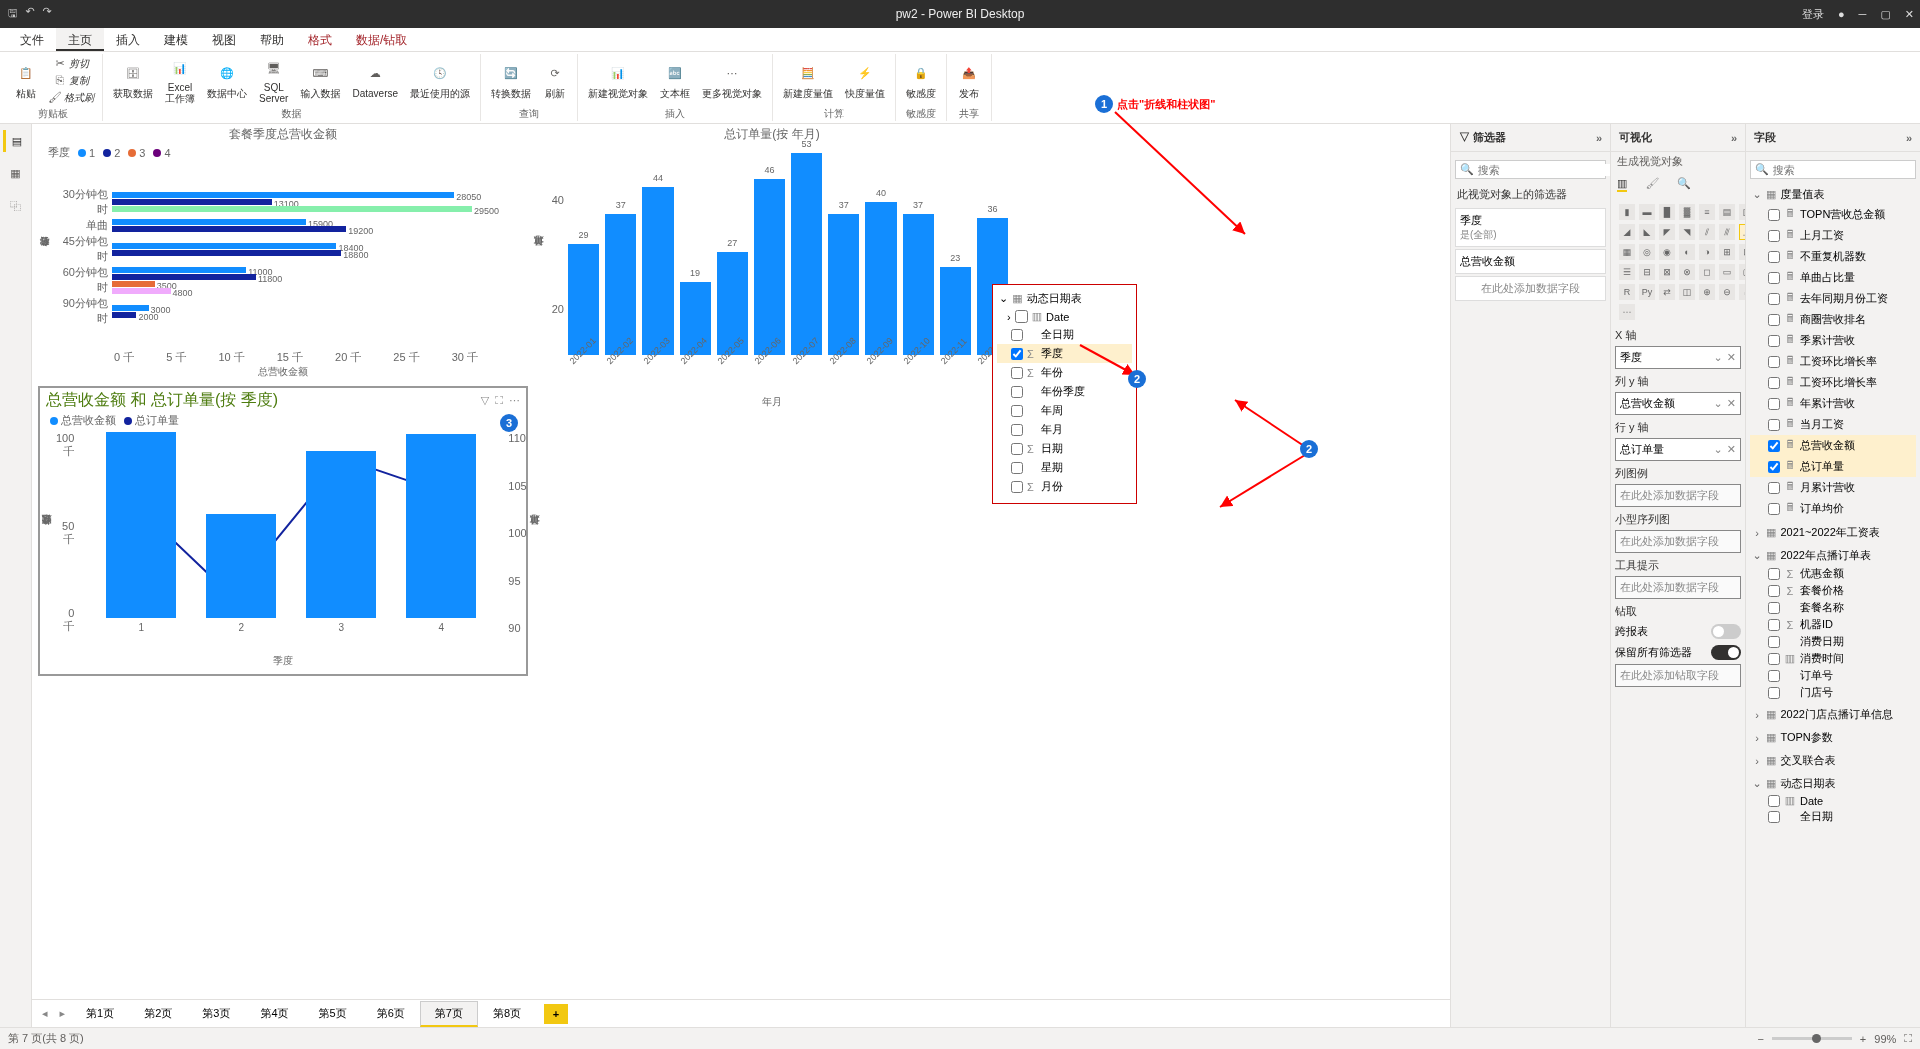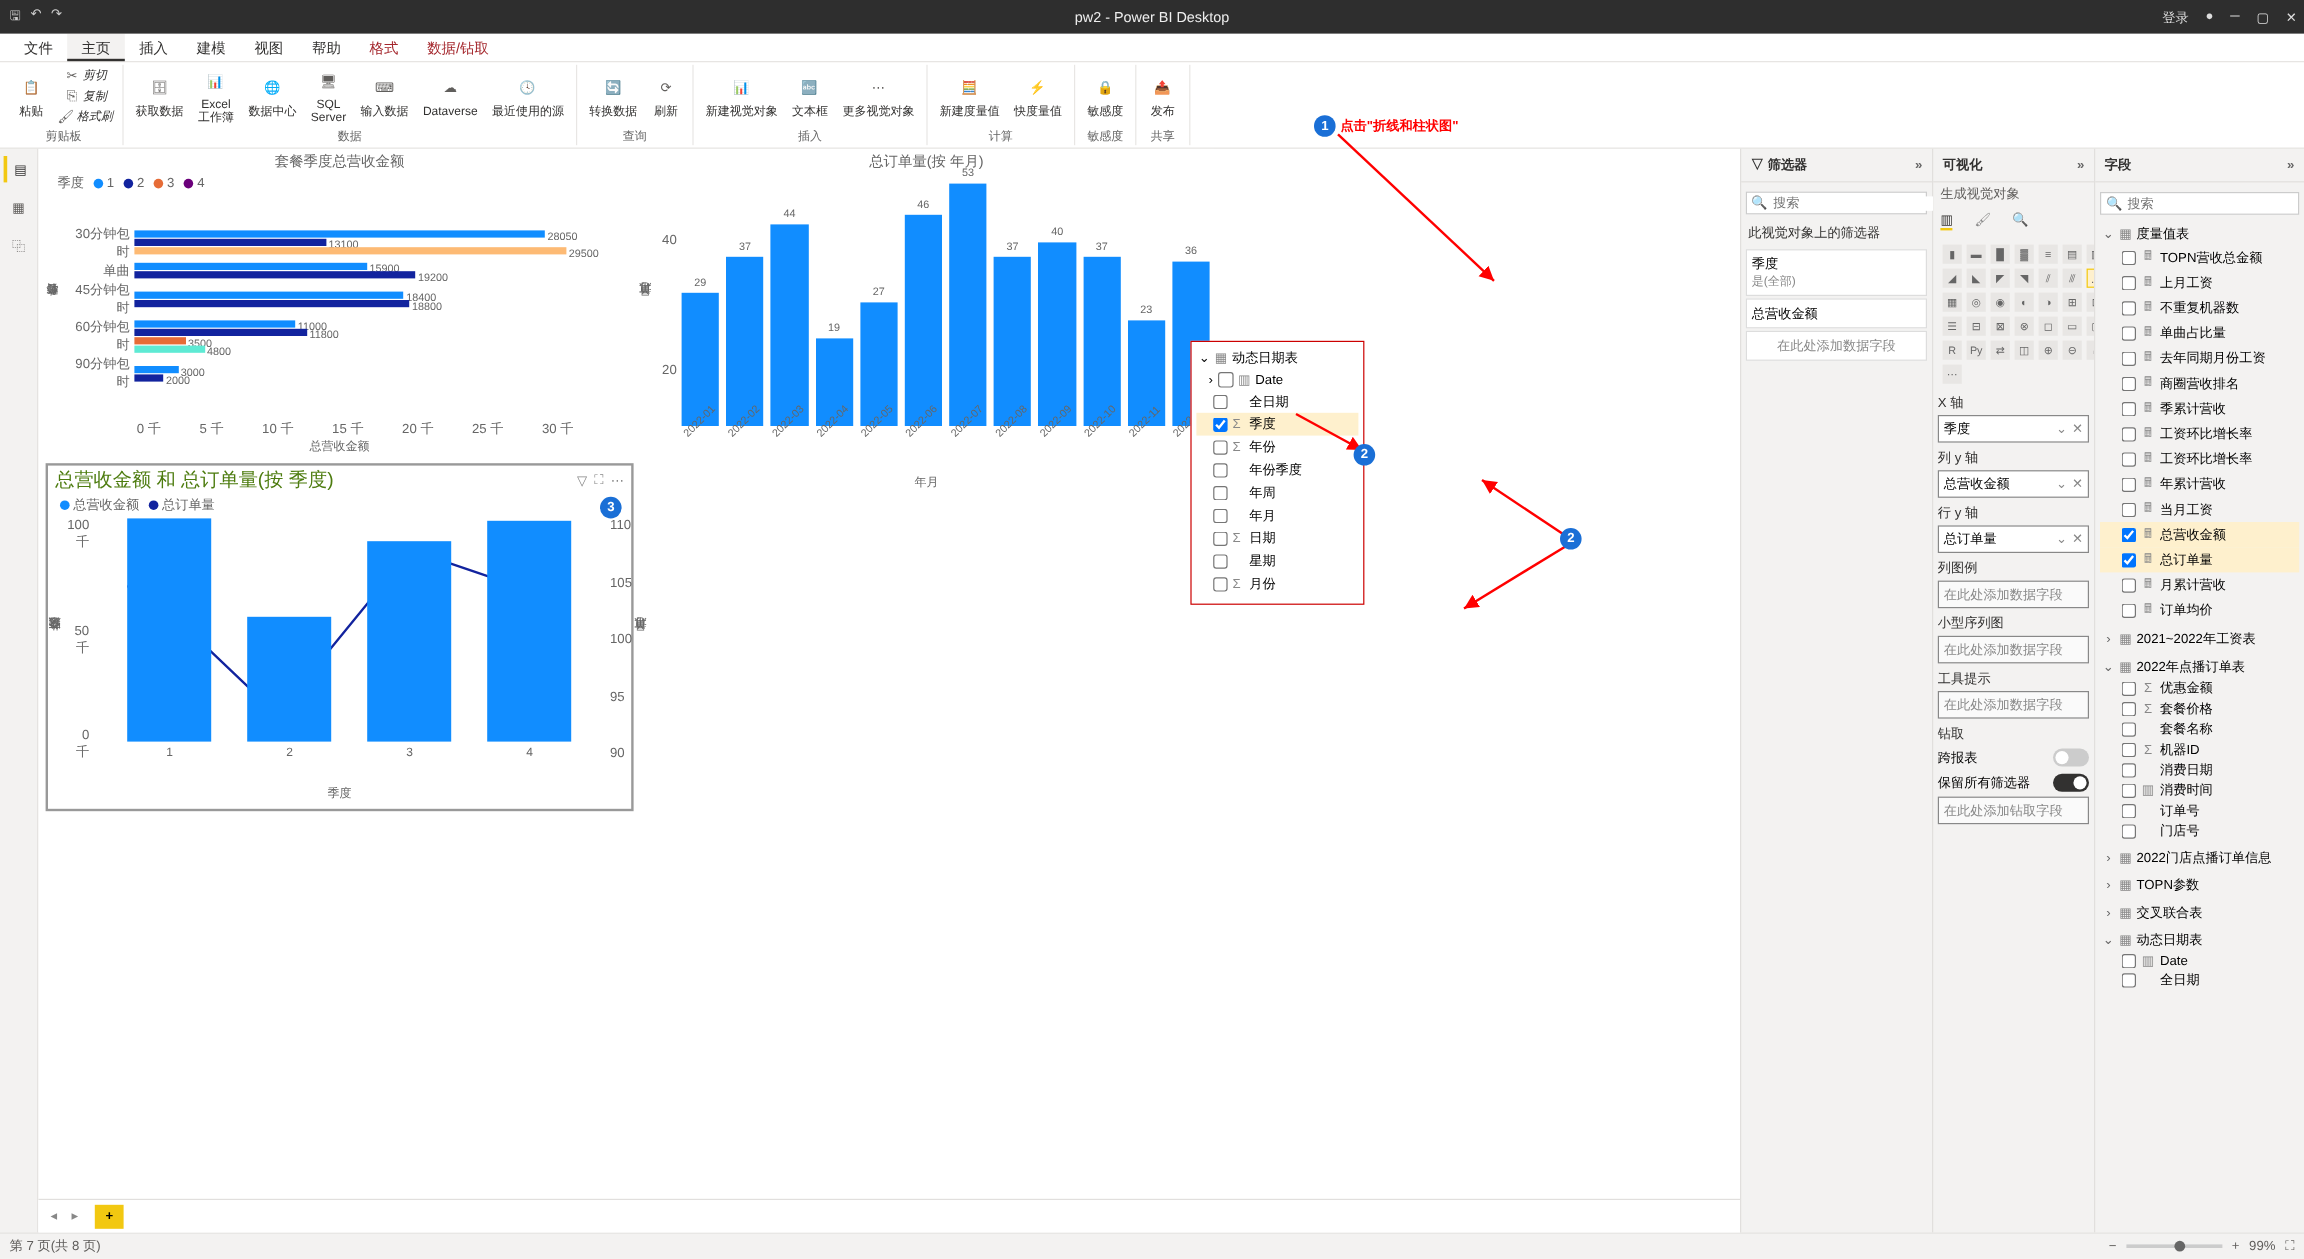--- a/index.html
+++ b/index.html
@@ -290,21 +290,21 @@
         <div style="flex:1;padding:4px 50px 4px 0;margin-top:22px;" id="vis1-bars">
             <div class="barh-row">
               <div class="barh-cat">30分钟包时</div>
               <div class="barh-bars">
                 <div class="barh" style="background:#118dff;width:93.5%">
                   <span class="val">28050</span>
                 </div>
                 <div class="barh" style="background:#12239e;width:43.666666666666664%">
                   <span class="val">13100</span>
                 </div>
-                <div class="barh" style="background:#fdba74;width:98.33333333333333%">
+                <div class="barh" style="background:#86efac;width:98.33333333333333%">
                   <span class="val">29500</span>
                 </div>
               </div>
             </div>
             <div class="barh-row">
               <div class="barh-cat">单曲</div>
               <div class="barh-bars">
                 <div class="barh" style="background:#118dff;width:53%">
                   <span class="val">15900</span>
                 </div>
@@ -329,21 +329,21 @@
               <div class="barh-bars">
                 <div class="barh" style="background:#118dff;width:36.666666666666664%">
                   <span class="val">11000</span>
                 </div>
                 <div class="barh" style="background:#12239e;width:39.33333333333333%">
                   <span class="val">11800</span>
                 </div>
                 <div class="barh" style="background:#e66c37;width:11.666666666666666%">
                   <span class="val">3500</span>
                 </div>
-                <div class="barh" style="background:#5eead4;width:16%">
+                <div class="barh" style="background:#f0abfc;width:16%">
                   <span class="val">4800</span>
                 </div>
               </div>
             </div>
             <div class="barh-row">
               <div class="barh-cat">90分钟包时</div>
               <div class="barh-bars">
                 <div class="barh" style="background:#118dff;width:10%">
                   <span class="val">3000</span>
                 </div>
@@ -850,20 +850,30 @@
             </div>
           </div>
         </div>
     </div>
   </div>
 </div>
 
 <div class="pagetabs">
   <span class="nav">◂</span>
   <span class="nav">▸</span>
+  <div id="pages-list" style="display:flex;">
+      <div class="pt">第1页</div>
+      <div class="pt">第2页</div>
+      <div class="pt">第3页</div>
+      <div class="pt">第4页</div>
+      <div class="pt">第5页</div>
+      <div class="pt">第6页</div>
+      <div class="pt active">第7页</div>
+      <div class="pt">第8页</div>
+    </div>
   <div class="add">+</div>
 </div>
 
 <div class="statusbar">
   <span>第 7 页(共 8 页)</span>
   <span style="display:flex;align-items:center;gap:8px;">
     <span>−</span>
     <span style="width:80px;height:3px;background:#ccc;position:relative;">
         <span style="position:absolute;left:50%;top:-3px;width:9px;height:9px;background:#666;border-radius:50%;"></span>
       </span>

